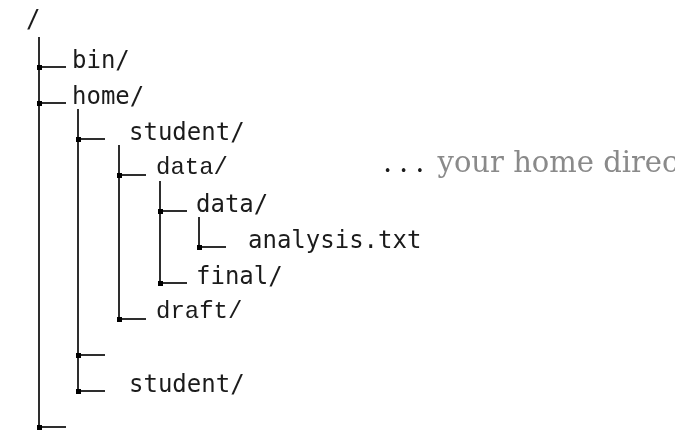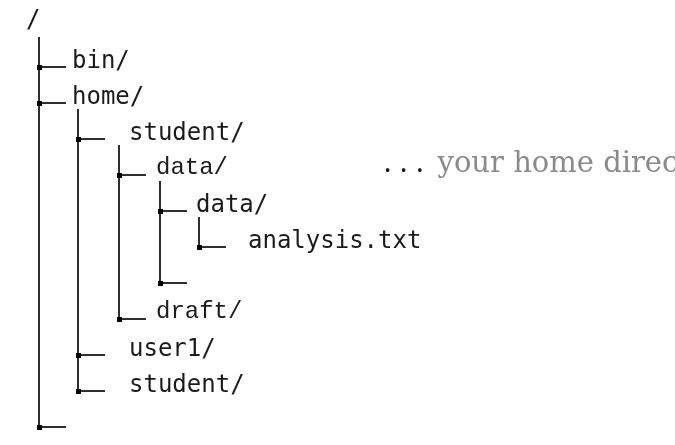--- a/index.html
+++ b/index.html
@@ -87,24 +87,24 @@
   <div class="node lvl1" style="top:82px">home/</div>
 
   <div class="node lvl2" style="top:118px">student/</div>
 
   <div class="node lvl3" style="top:154px">data/</div>
 
   <div class="node lvl4" style="top:190px">data/</div>
 
   <div class="node lvl5" style="top:226px">analysis.txt</div>
 
+  <div class="node lvl4" style="top:262px">final/</div>
 
   <div class="node lvl3" style="top:298px">draft/</div>
 
-  <div class="node lvl2" style="top:334px">user1/</div>
 
   <div class="node lvl2" style="top:370px">student/</div>
 
 
   <div class="annotation">
     <span class="dots">...</span><span class="ann-text">your home directory</span>
   </div>
 
 </div>
 

